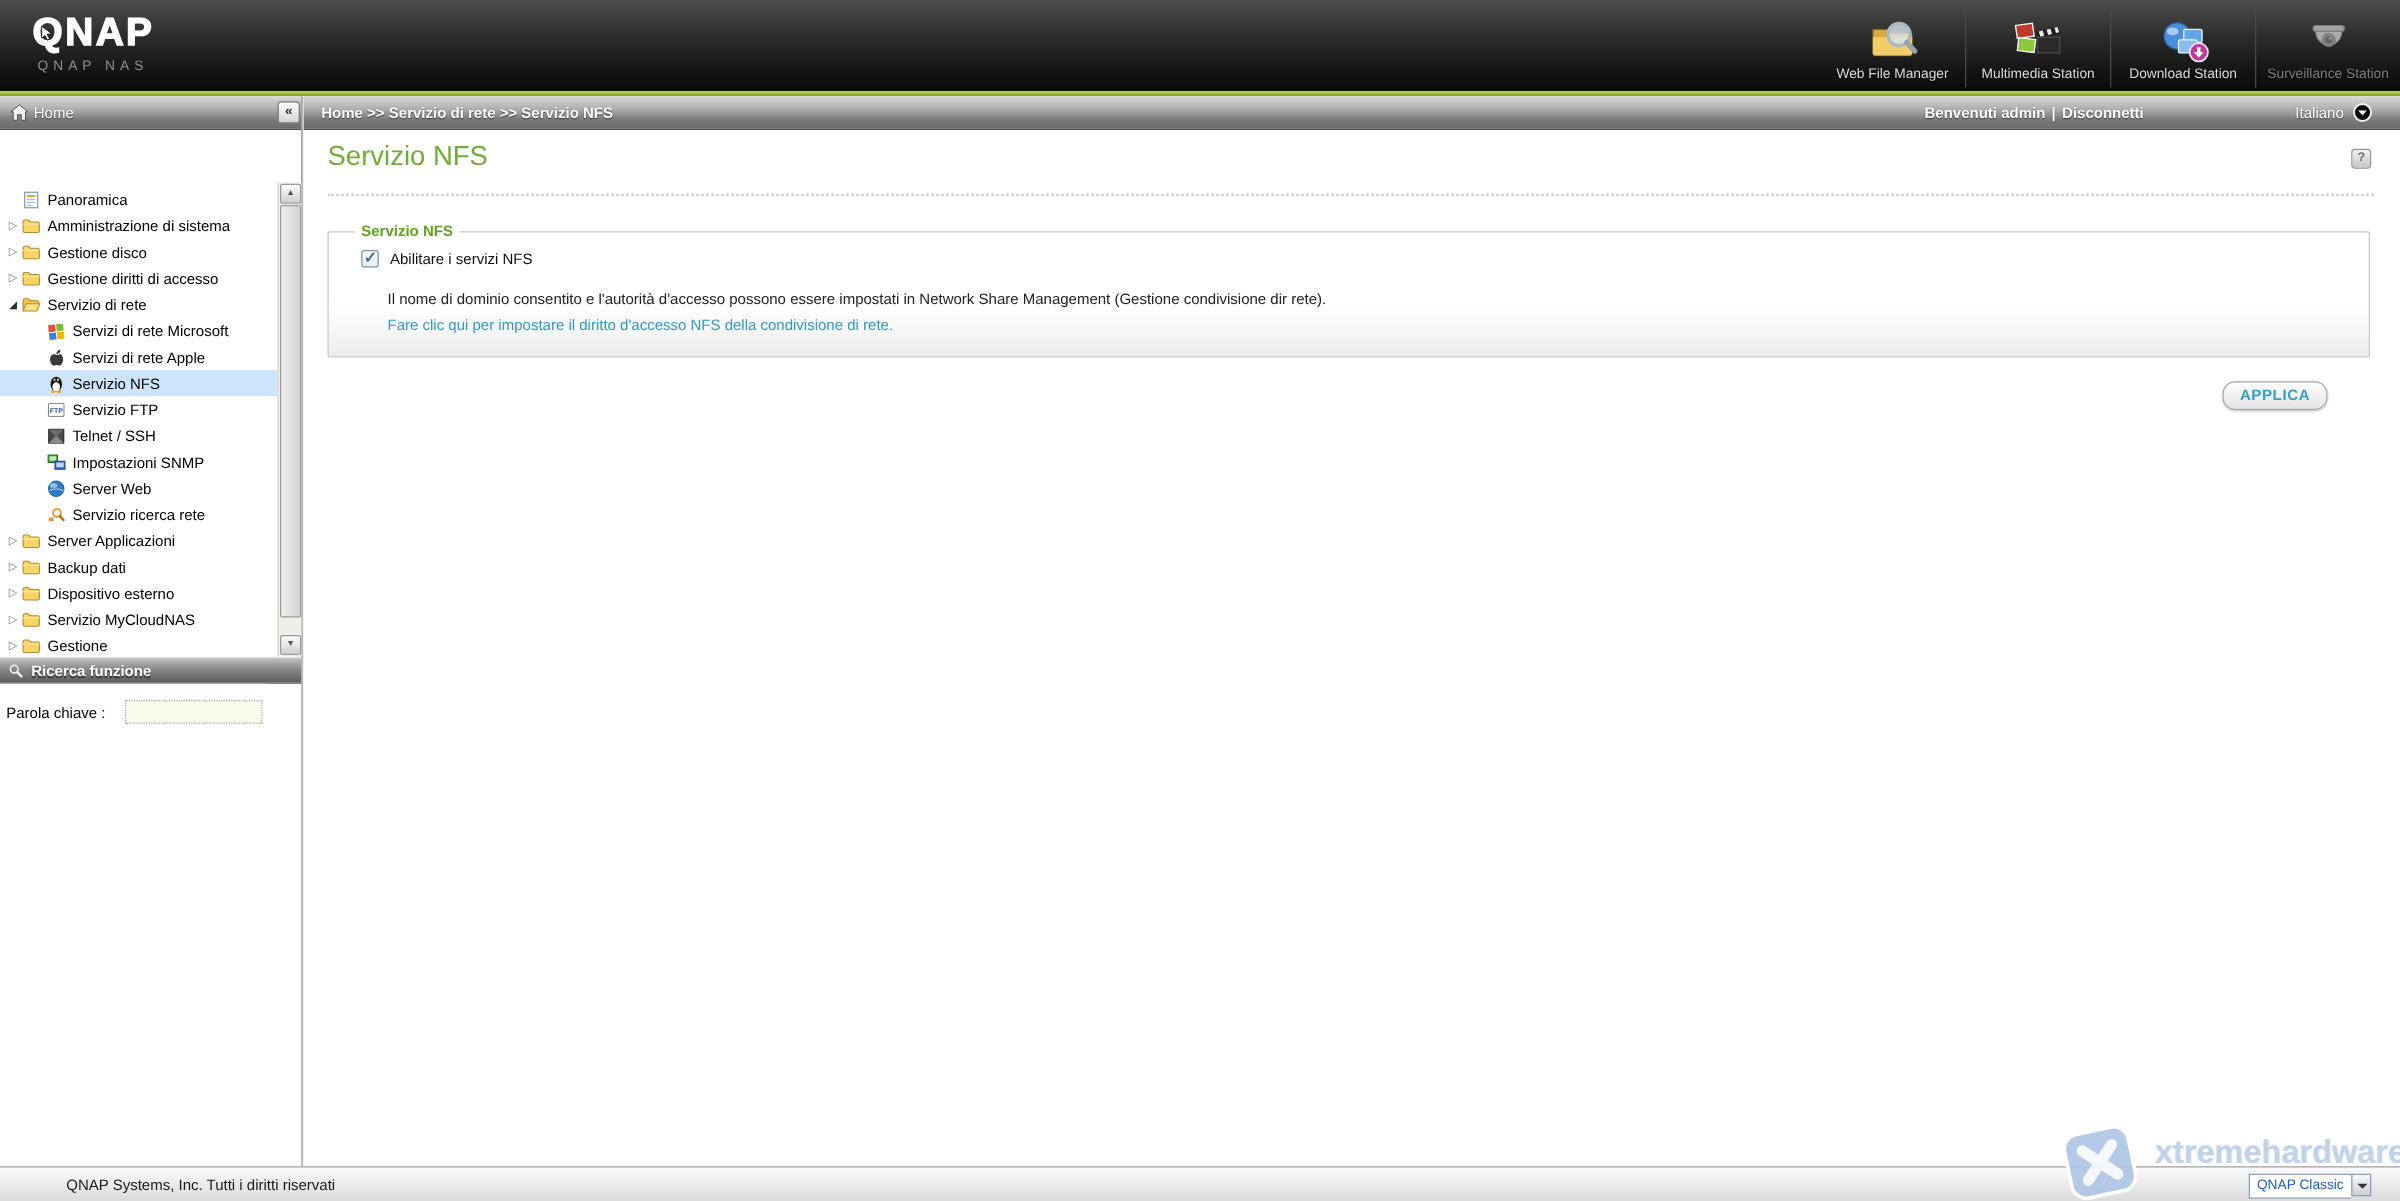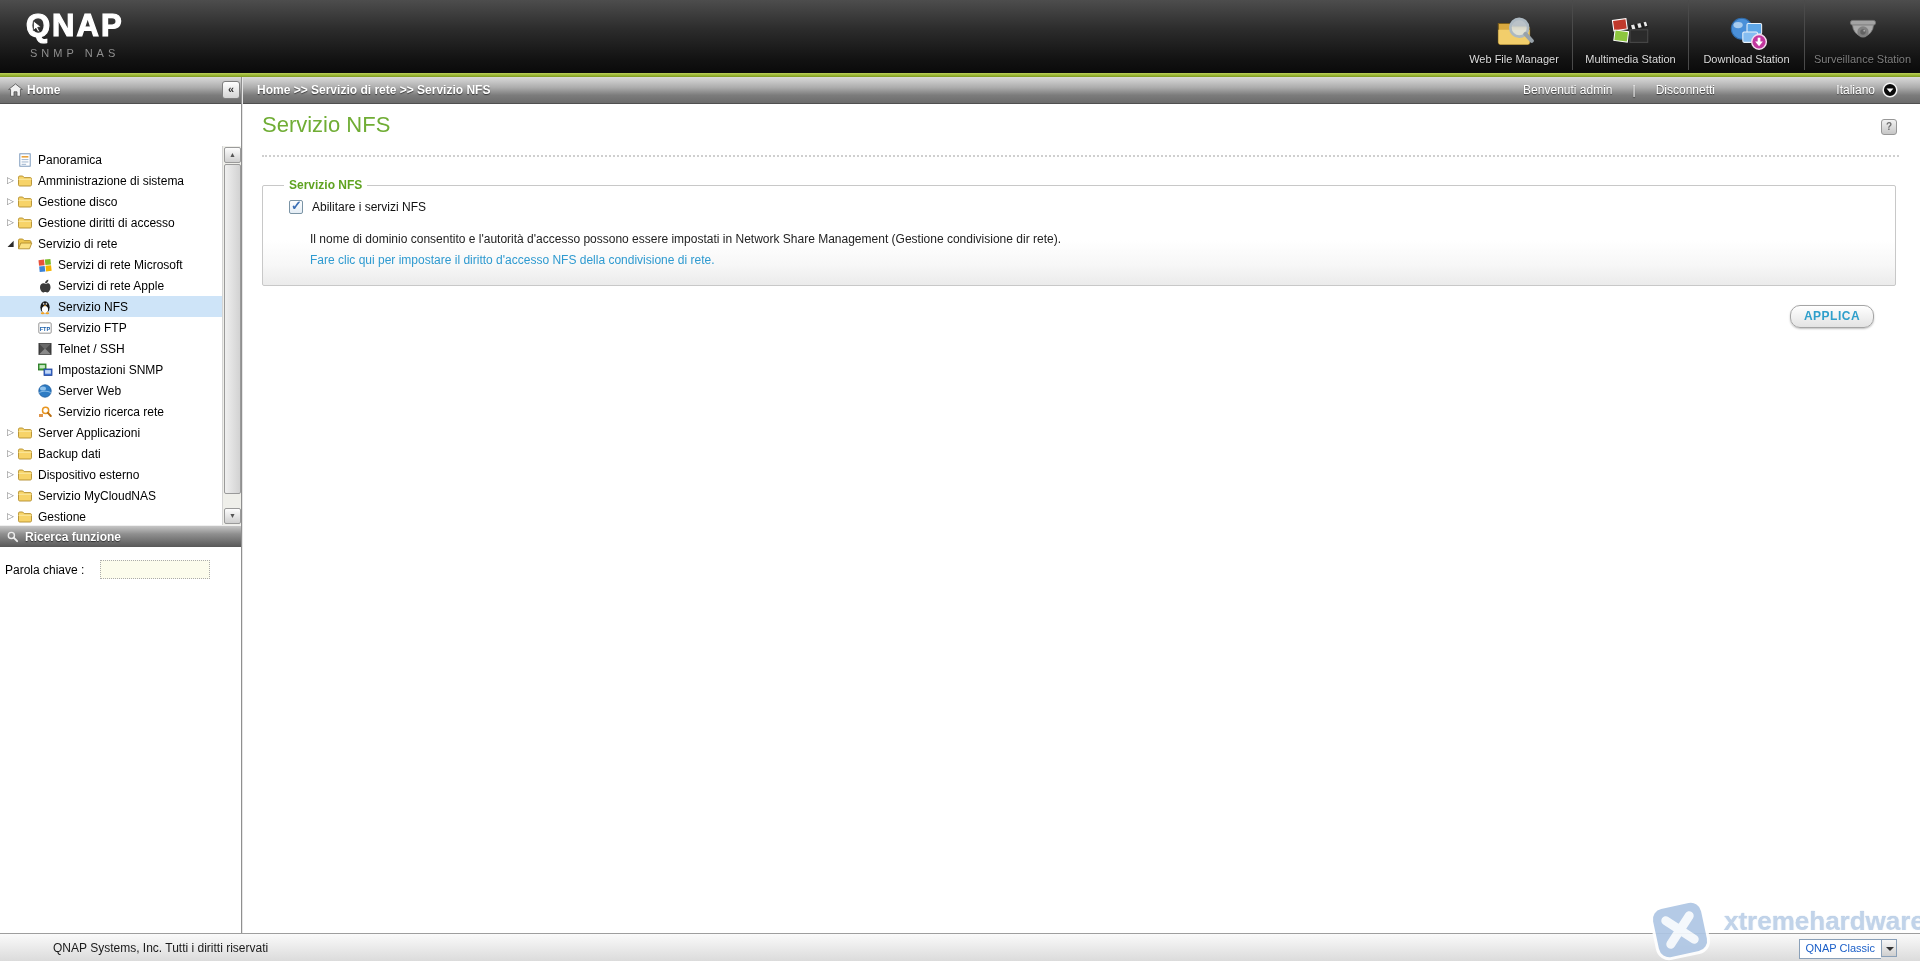--- a/index.html
+++ b/index.html
@@ -29,29 +29,29 @@
   .station.dimmed .station-icon{ opacity:.75; filter:grayscale(1); }
   .green-bar{ position:absolute; top:73px; left:0; width:1920px; height:4px;
     background:linear-gradient(180deg,#BCD05B,var(--accent-green,#96B231) 60%,#7E9A22); }
   
   .toolbar{ position:absolute; top:77px; left:0; width:1920px; height:27px;
     background:linear-gradient(180deg,#DADADA 0%,#ADADAD 40%,#7C7C7C 70%,#6B6B6B 100%);
     border-bottom:1px solid #4f4f4f; }
   .panel-title-wrap{ position:absolute; left:0; top:0; width:241px; height:27px; }
   .house{ position:absolute; left:8px; top:6px; }
   .house svg{ width:15px; height:14px; }
-  .panel-title{ position:absolute; left:27px; top:6px; font-weight:bold; color:#fff;
+  .panel-title{ position:absolute; left:27px; top:6px; font-weight:normal; color:#fff;
                 text-shadow:0 1px 1px rgba(0,0,0,.6);text-align:center; }
   .collapse-btn{ position:absolute; left:222px; top:4px; width:18px; height:18px; border-radius:3px;
     background:linear-gradient(180deg,#ffffff,#d4d4d4); border:1px solid #7f7f7f; color:#333;
     font-size:11px; font-weight:bold; text-align:center; line-height:15px; cursor:pointer; }
   .breadcrumb{ position:absolute; left:257px; top:6px; font-weight:bold; color:#fff;
                text-shadow:0 1px 1px rgba(0,0,0,.6); }
-  .welcome-area{ position:absolute; right:205px; top:6px; font-weight:normal; color:#fff;
-                 text-shadow:0 1px 1px rgba(0,0,0,.6); display:flex; gap:20px; }
+  .welcome-area{ position:absolute; right:205px; top:6px; font-weight:bold; color:#fff;
+                 text-shadow:0 1px 1px rgba(0,0,0,.6); display:flex; gap:5px; }
   .logout-link{ cursor:pointer; }
   .lang-area{ position:absolute; right:22px; top:5px; display:flex; align-items:center; gap:7px;
               color:#fff; text-shadow:0 1px 1px rgba(0,0,0,.5); cursor:pointer; }
   .lang-circle svg{ width:16px; height:16px; display:block; }
   
   .v-divider{ position:absolute; left:241px; top:77px; width:2px; height:856px;
               background:#E6E6E6; border-left:1px solid #8f8f8f; }
   
   .sidebar{ position:absolute; left:0; top:104px; width:241px; height:829px; background:#fff;margin-top:42px; }
   .tree{ position:absolute; left:0; top:0; width:222px; height:379px; overflow:hidden; padding-top:3px; }
@@ -99,21 +99,21 @@
   .nfs-legend{ position:absolute; left:21px; top:-8px; background:#fff; padding:0 5px;
     color:var(--legend-green,#5FA321); font-weight:bold; font-size:12px; }
   .checkbox-row{ position:absolute; left:26px; top:14px; display:flex; align-items:flex-start; cursor:pointer; }
   .checkbox{ width:14px; height:14px; border:1px solid #7B94A5; border-radius:2px;
     background:linear-gradient(180deg,#FDFEFF,#E4EDF5); position:relative; }
   .checkbox.checked::after{ content:"✓"; position:absolute; left:1px; top:-3px; color:#3A6FB5;
     font-size:13px; font-weight:bold; }
   .checkbox-label{ margin-left:9px; color:#111; }
   .nfs-desc{ position:absolute; left:47px; top:46px; color:#222; }
   .nfs-link{ position:absolute; left:47px; top:67px; color:var(--link-blue,#2E9AD0); cursor:pointer; }
-  .apply-btn{ position:absolute; right:46px; top:201px; width:84px; height:23px; border:1px solid #A5A5A5;
+  .apply-btn{ position:absolute; right:58px; top:201px; width:84px; height:23px; border:1px solid #A5A5A5;
     border-radius:10px; background:linear-gradient(180deg,#FFFFFF,#E3E3E3);
     box-shadow:0 1px 2px rgba(0,0,0,.25); color:var(--apply-text,#2F9FCB); font-weight:bold;
     font-size:12px; text-align:center; line-height:21px; letter-spacing:.5px; cursor:pointer; }
   
   .app-footer{ position:absolute; left:0; bottom:0; width:1920px; height:28px;
     background:linear-gradient(180deg,#FAFAFA,#DBDBDB); border-top:1px solid #9E9E9E; }
   .copyright{ position:absolute; left:53px; top:7px; color:#1a1a1a; }
   .theme-select{ position:absolute; right:23px; top:5px; height:18px; display:flex; cursor:pointer; }
   .theme-value{ background:#fff; border:1px solid #8AA0B8; border-right:none; color:#1B5FC8;
     font-size:11px; padding:2px 6px 16px 6px; height:18px; }
@@ -132,21 +132,21 @@
 </head>
 <body>
 
 <div class="app-header">
   <div class="logo">QNAP</div>
   <span class="logo-cursor">
     <svg viewBox="0 0 10 12">
         <path d="M1.2.8l7.2 5.6-3.2.5 1.8 3.4-1.6.8-1.8-3.4-2.4 2z" fill="#fff" stroke="#222" stroke-width=".7"></path>
       </svg>
   </span>
-  <div class="tagline">SNMP NAS</div>
+  <div class="tagline">QNAP NAS</div>
   <div class="stations">
 
       <div class="station">
         <span class="station-icon">
           <svg viewBox="0 0 44 34">
             <path d="M7 7h11l3 3h14c1.1 0 2 .9 2 2v13c0 1.1-.9 2-2 2H9c-1.1 0-2-.9-2-2z" fill="#D9A93F" stroke="#7A5E1C"></path>
             <path d="M7 13h30v12c0 1.1-.9 2-2 2H9c-1.1 0-2-.9-2-2z" fill="#F2CE6B"></path>
             <circle cx="27" cy="11" r="8.5" fill="#DCE6EE" fill-opacity=".8" stroke="#ADB9C2" stroke-width="2.6"></circle>
             <line x1="33" y1="17" x2="39" y2="23.5" stroke="#98A2AA" stroke-width="4" stroke-linecap="round"></line>
           </svg>

